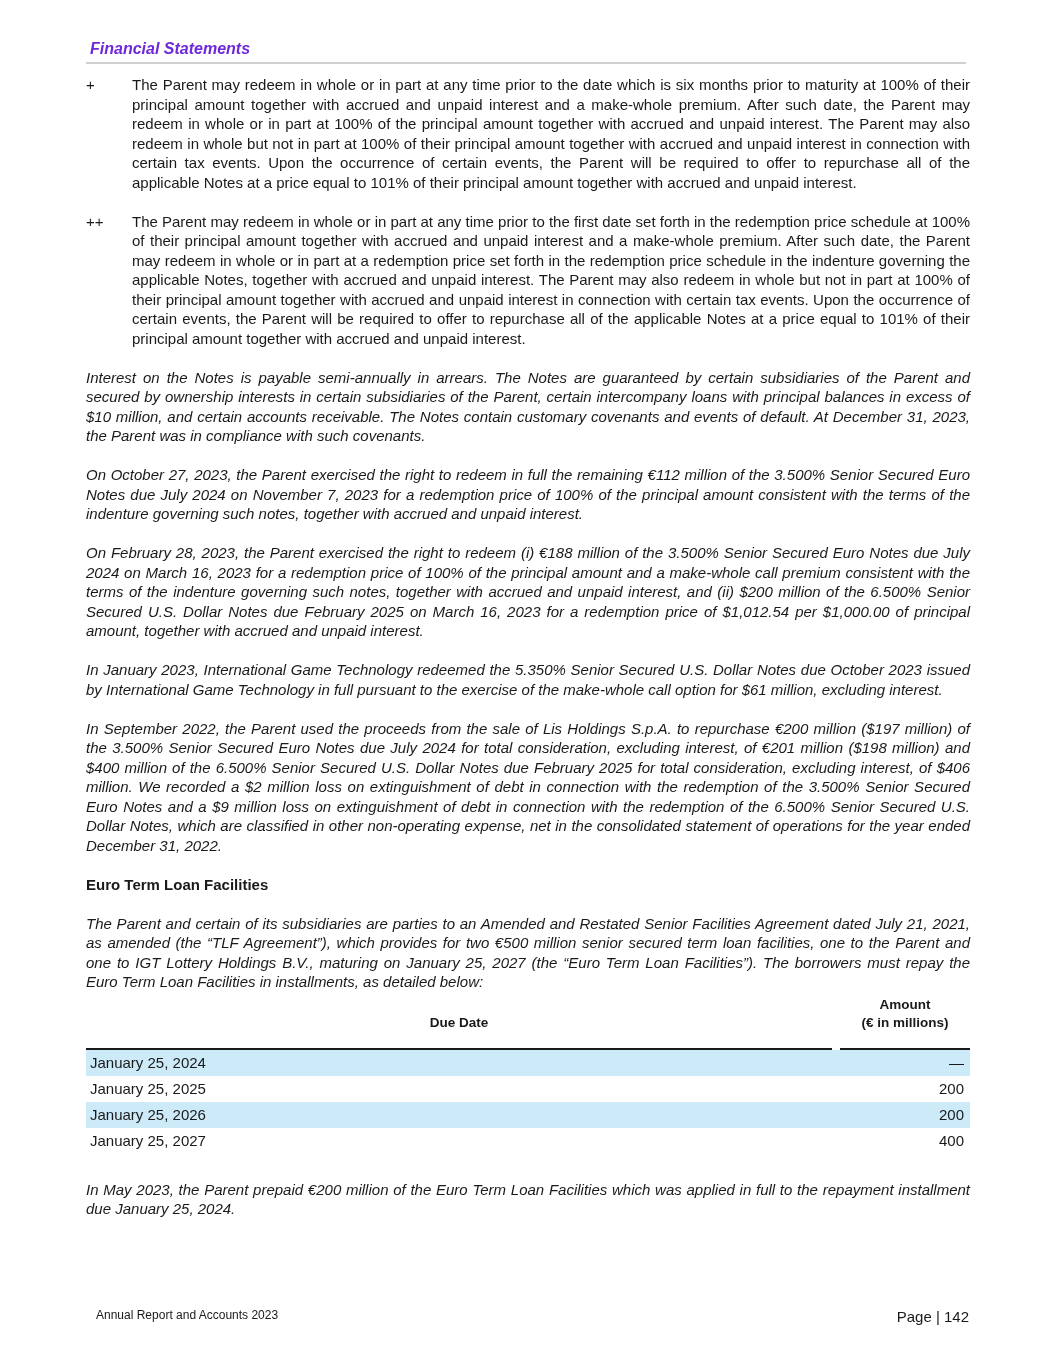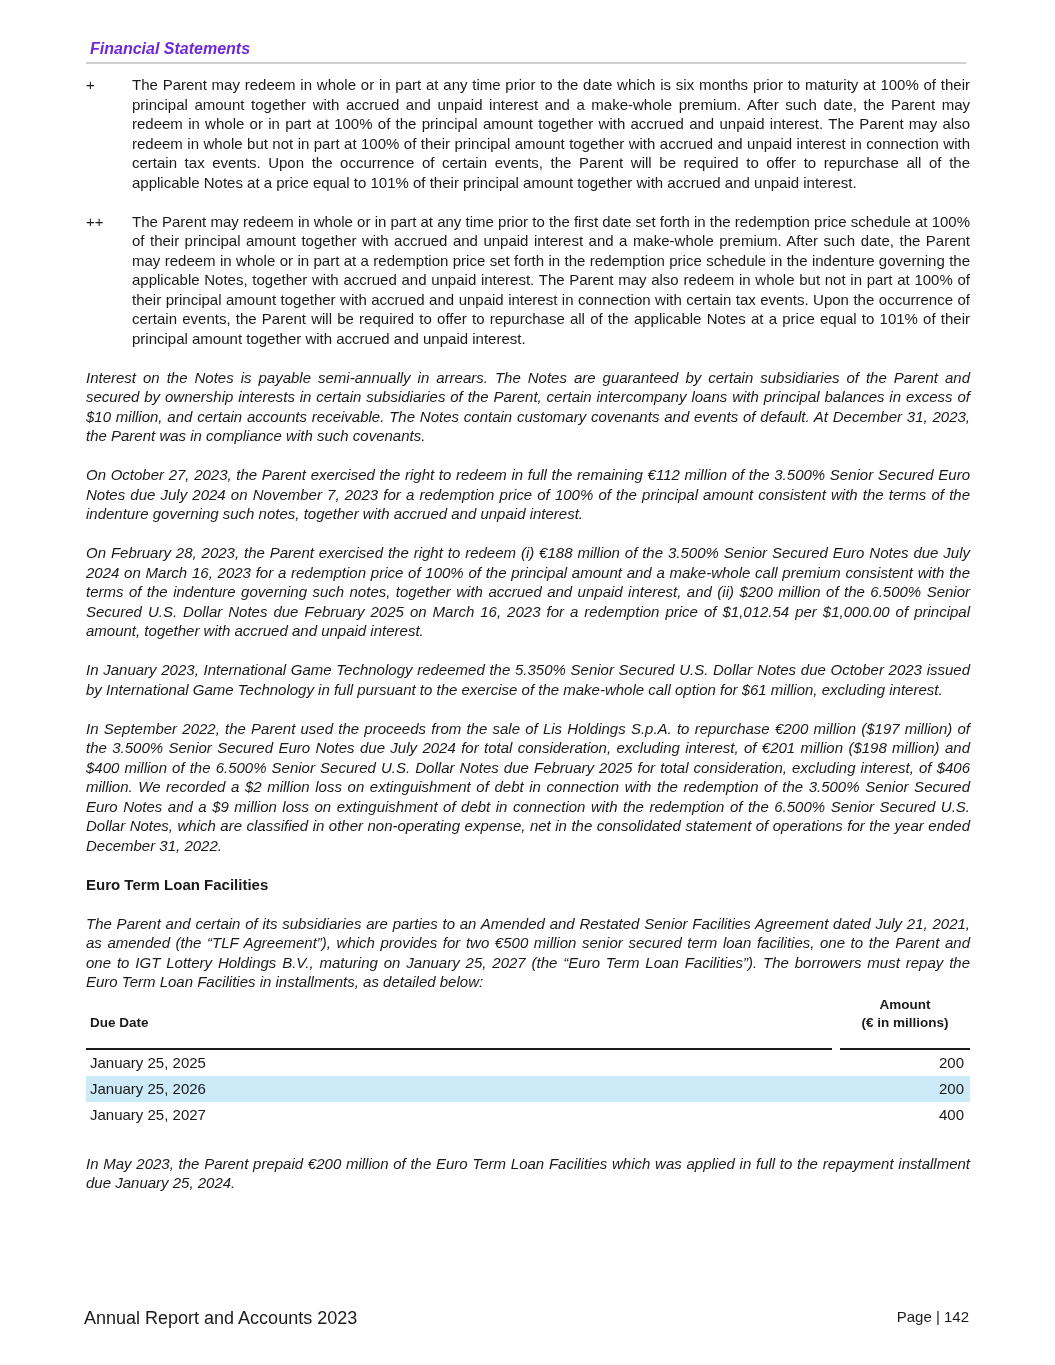--- a/index.html
+++ b/index.html
@@ -12,21 +12,21 @@
   .fn .txt { flex: 1; }
   p { margin: 0 0 19.5px 0; font-style: italic; }
   h3 { font-size: 15px; font-weight: bold; margin: 0 0 19.5px 0; }
   table { width: 884px; border-collapse: separate; border-spacing: 0; margin-top: 0; font-size: 15px; }
   th { font-size: 13.5px; font-weight: bold; vertical-align: bottom; padding: 0 4px 16px 4px; border-bottom: 2px solid #1a1a1a; line-height: 18px; }
   th.amt { text-align: center; width: 122px; }
   th.gap { border-bottom: none; width: 8px; padding: 0; }
   td { padding: 3px 6px 3px 4px; line-height: 20px; }
   td.amt { text-align: right; }
   tr.shade td { background: #cdeaf9; }
-  .footer-left { position: absolute; left: 84px; top: 1308px; font-size: 18px; }
+  .footer-left { position: absolute; left: 96px; top: 1308px; font-size: 12px; }
   .footer-right { position: absolute; right: 86px; top: 1308px; font-size: 15px; }
 </style>
 </head>
 <body>
 
 <div class="hdr">Financial Statements</div>
 <div class="hdr-rule"></div>
 
 <div class="body">
   <div class="fn">
@@ -43,29 +43,34 @@
   <p>On February 28, 2023, the Parent exercised the right to redeem (i) €188 million of the 3.500% Senior Secured Euro Notes due July 2024 on March 16, 2023 for a redemption price of 100% of the principal amount and a make-whole call premium consistent with the terms of the indenture governing such notes, together with accrued and unpaid interest, and (ii) $200 million of the 6.500% Senior Secured U.S. Dollar Notes due February 2025 on March 16, 2023 for a redemption price of $1,012.54 per $1,000.00 of principal amount, together with accrued and unpaid interest.</p>
   <p>In January 2023, International Game Technology redeemed the 5.350% Senior Secured U.S. Dollar Notes due October 2023 issued by International Game Technology in full pursuant to the exercise of the make-whole call option for $61 million, excluding interest.</p>
   <p>In September 2022, the Parent used the proceeds from the sale of Lis Holdings S.p.A. to repurchase €200 million ($197 million) of the 3.500% Senior Secured Euro Notes due July 2024 for total consideration, excluding interest, of €201 million ($198 million) and $400 million of the 6.500% Senior Secured U.S. Dollar Notes due February 2025 for total consideration, excluding interest, of $406 million. We recorded a $2 million loss on extinguishment of debt in connection with the redemption of the 3.500% Senior Secured Euro Notes and a $9 million loss on extinguishment of debt in connection with the redemption of the 6.500% Senior Secured U.S. Dollar Notes, which are classified in other non-operating expense, net in the consolidated statement of operations for the year ended December 31, 2022.</p>
 
   <h3>Euro Term Loan Facilities</h3>
   <p style="margin-bottom:4px;">The Parent and certain of its subsidiaries are parties to an Amended and Restated Senior Facilities Agreement dated July 21, 2021, as amended (the “TLF Agreement”), which provides for two €500 million senior secured term loan facilities, one to the Parent and one to IGT Lottery Holdings B.V., maturing on January 25, 2027 (the “Euro Term Loan Facilities”). The borrowers must repay the Euro Term Loan Facilities in installments, as detailed below:</p>
 
   <table>
     <thead>
       <tr>
-        <th style="text-align:left;">Due Date</th>
+        <th style="text-align:center;">Due Date</th>
         <th class="gap"></th>
         <th class="amt">
           <div>Amount</div>
           <div>(€ in millions)</div>
         </th>
       </tr>
     </thead>
     <tbody>
+      <tr class="shade">
+        <td>January 25, 2024</td>
+        <td style="padding:0;"></td>
+        <td class="amt">—</td>
+      </tr>
       <tr>
         <td>January 25, 2025</td>
         <td style="padding:0;"></td>
         <td class="amt">200</td>
       </tr>
       <tr class="shade">
         <td>January 25, 2026</td>
         <td style="padding:0;"></td>
         <td class="amt">200</td>
       </tr>

